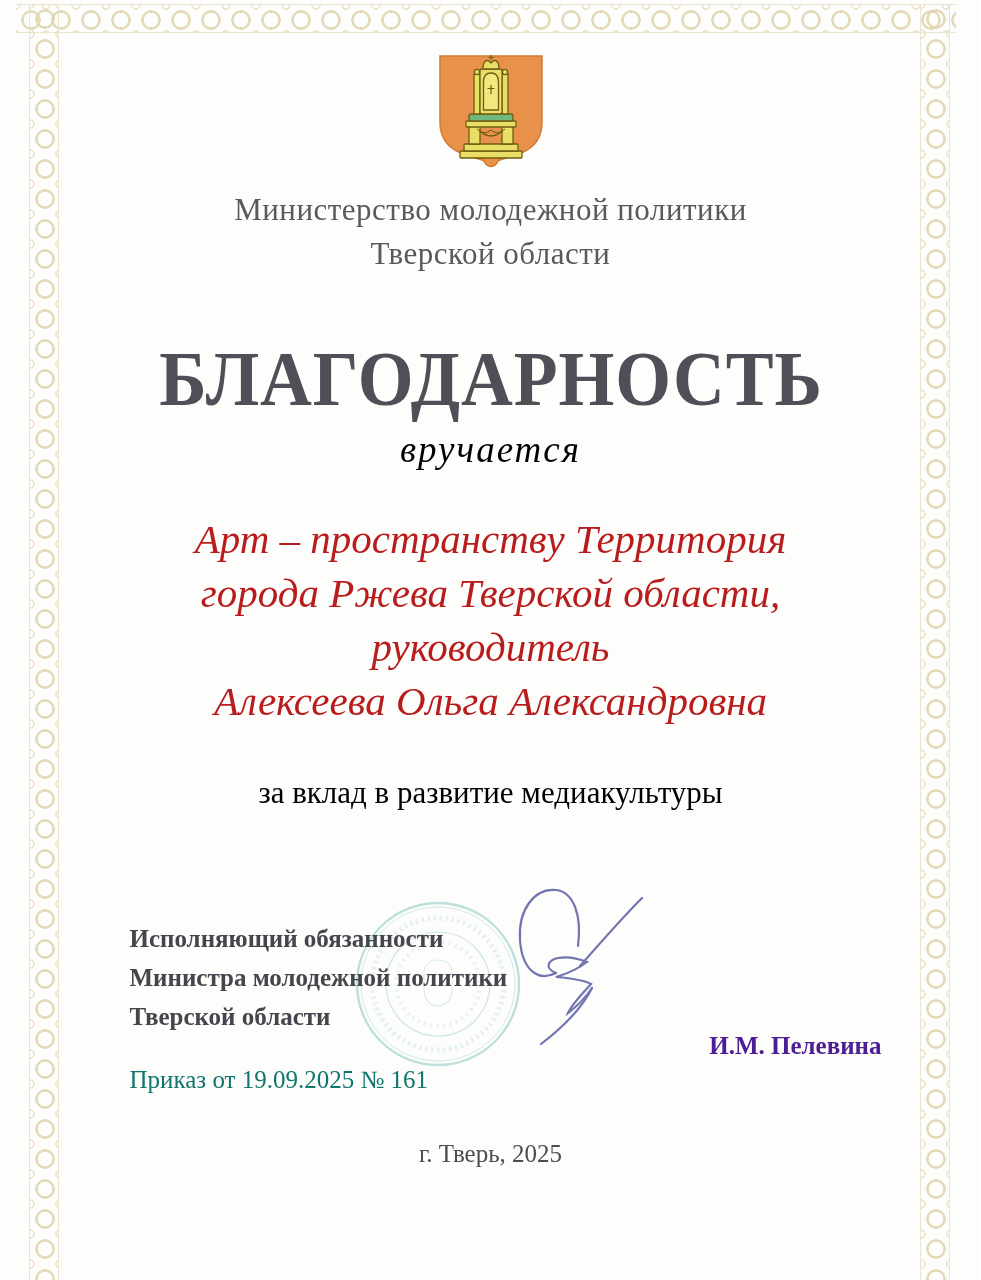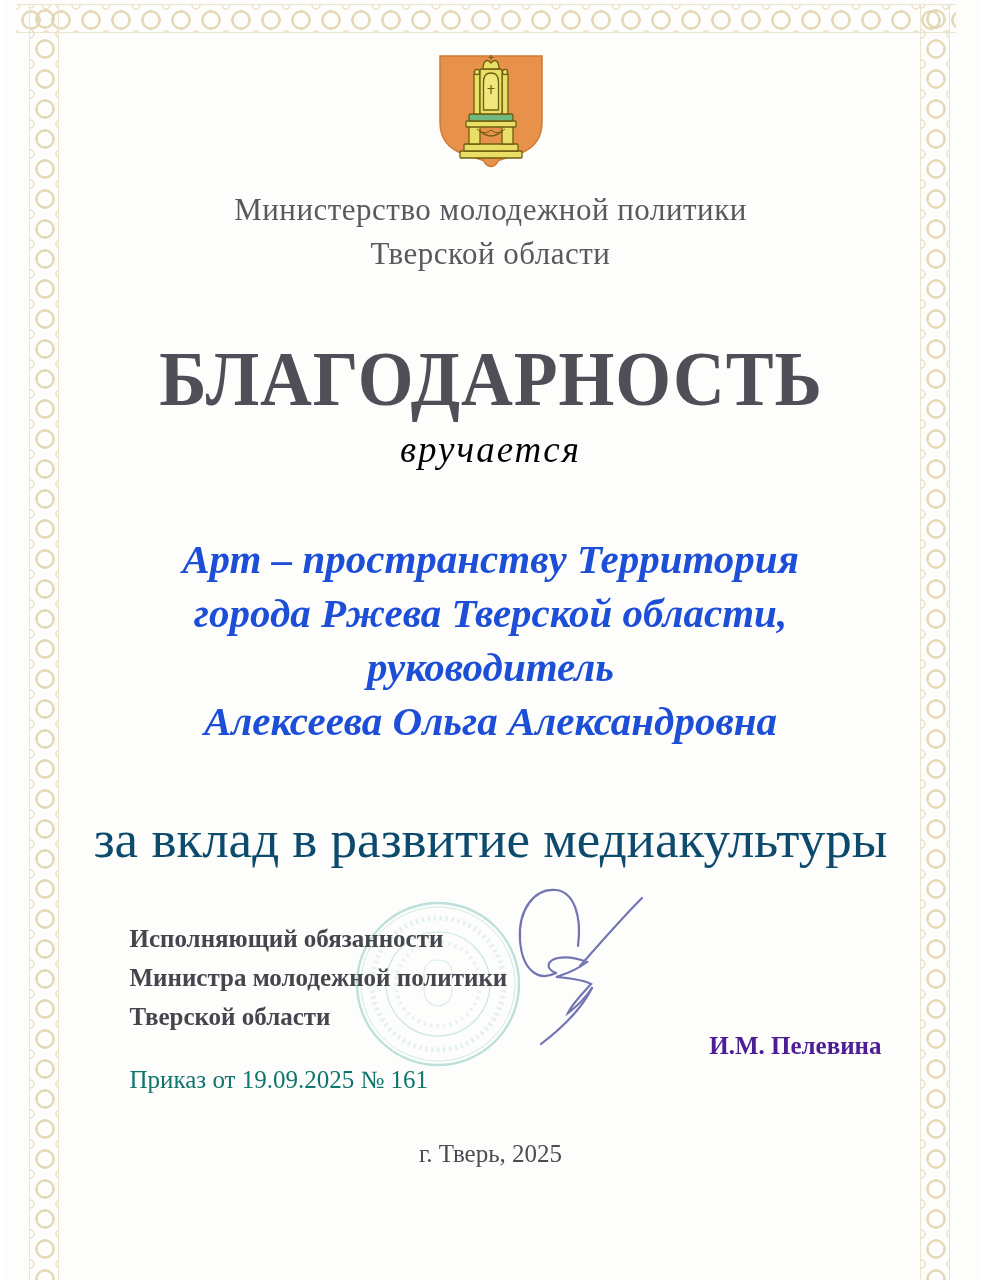--- a/index.html
+++ b/index.html
@@ -32,23 +32,23 @@
 
   .ministry{top:188px;font-size:31px;line-height:1.42;color:#58585f;letter-spacing:.5px;z-index:2;}
 
   .doc-title{
     top:334px;font-size:78px;font-weight:bold;color:#4f4f58;
     letter-spacing:1px;transform:scaleX(.92);transform-origin:center;
     z-index:2;white-space:nowrap;
   }
   .presented{top:428px;font-size:37px;font-style:italic;color:#000000;letter-spacing:2px;z-index:2;}
 
-  .recipient{top:532px;font-size:41px;font-weight:bold;font-style:italic;color:#1d4ed8;line-height:1.32;z-index:2;}
+  .recipient{top:512px;font-size:41px;font-weight:normal;font-style:italic;color:#b91c1c;line-height:1.32;z-index:2;}
 
-  .reason{top:809px;font-size:53px;color:#0c4a6e;z-index:2;}
+  .reason{top:775px;font-size:31px;color:#000000;z-index:2;}
 
   .position-block{left:128px;top:920px;font-size:25px;font-weight:bold;line-height:1.55;color:#45454d;z-index:3;}
   .signatory-name{right:98px;top:1032px;font-size:25px;font-weight:bold;color:#4c1d95;z-index:3;text-align:right;}
 
   .stamp{left:350px;top:898px;z-index:1;}
   .signature{left:492px;top:876px;z-index:4;}
 
   .order{left:128px;top:1066px;font-size:25px;color:#0f766e;z-index:2;}
   .place{top:1140px;font-size:25px;color:#4c4c54;z-index:2;}
 </style>

